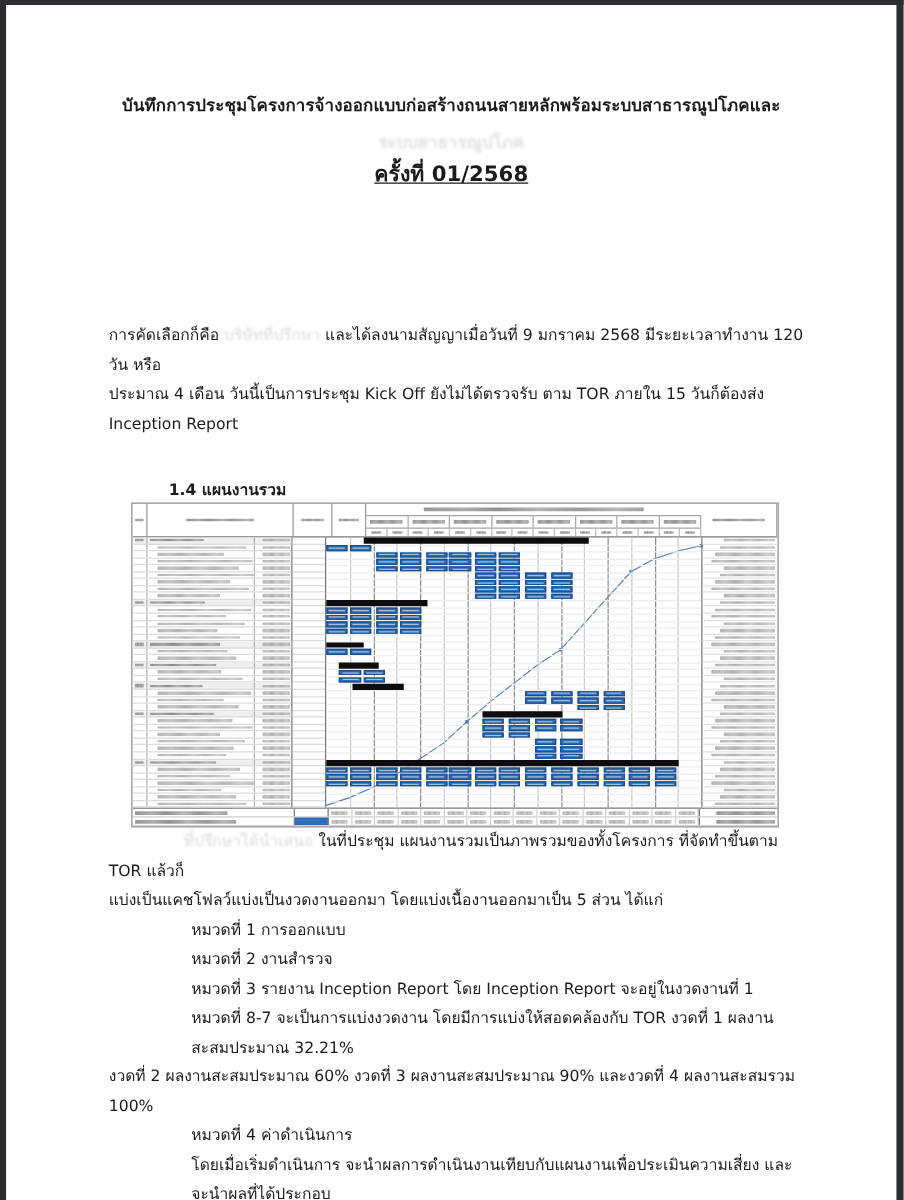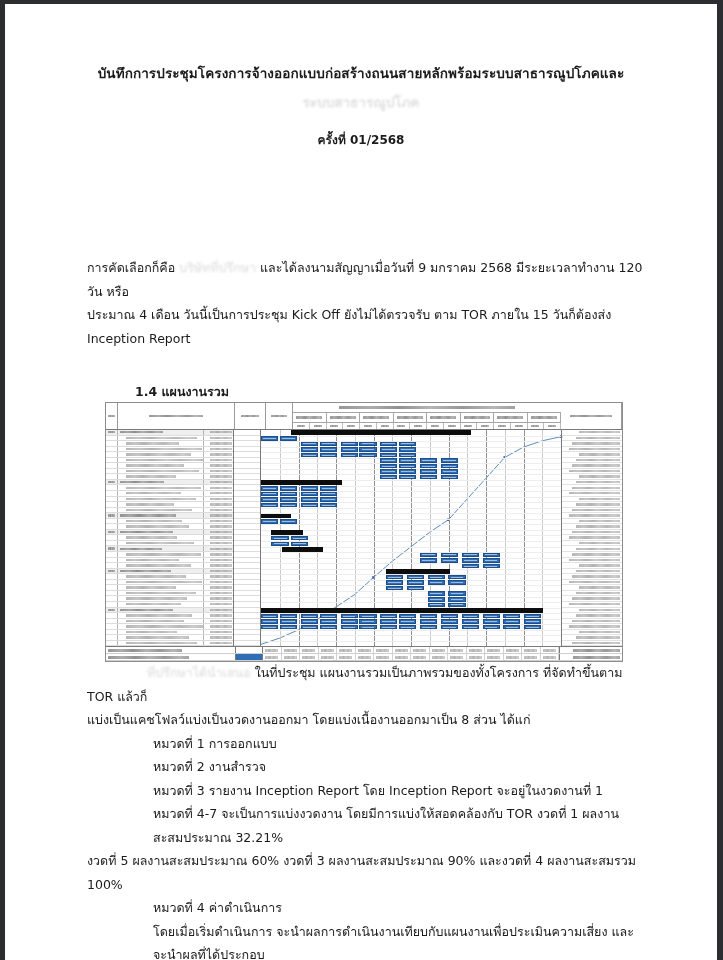--- a/index.html
+++ b/index.html
@@ -27,40 +27,40 @@
   .doc-title{
     text-align:center;font-weight:bold;font-size:13.5px;line-height:30px;
     margin:0;padding:0 40px;letter-spacing:.1px;
   }
   .doc-title-2{
     text-align:center;font-weight:bold;font-size:13.5px;line-height:28px;
     margin:0;padding:0 40px;color:#b9b9b9;
     filter:blur(1.1px);opacity:.45;
   }
   .meet-line{
-    text-align:center;font-weight:bold;font-size:12px;line-height:25px;margin:0;
+    text-align:center;font-weight:bold;font-size:17px;line-height:25px;margin:0;text-decoration:underline;
   }
   .agenda-head{
     font-weight:bold;font-size:12.5px;margin:0;line-height:22px;
   }
   .para{
     font-size:12.5px;line-height:23.5px;margin:0;text-align:left;
   }
   .indent1{padding-left:48px;}
   .indent2{padding-left:66px;}
   .redact{
     color:#c3c3c3;filter:blur(1.05px);opacity:.6;
   }
   .redact-sm{
     color:#cfcfcf;filter:blur(1.0px);opacity:.55;
   }
 
   
   .blk{position:absolute;left:0;right:0;}
-  #title-block{top:54px;}
+  #title-block{top:66px;}
   #session-block{top:124px;}
   #agenda1-head{top:228px;left:82px;right:40px;}
   #agenda1-body{top:252px;left:82px;right:72px;}
   #agenda2-head{top:353px;left:82px;right:40px;}
   #agenda2-sub{top:376px;left:82px;right:40px;}
   #after-chart{top:657px;left:82px;right:72px;}
 
   
   #gantt{
     position:absolute;left:100px;top:398px;width:516px;height:258px;
@@ -1126,25 +1126,25 @@
             </div>
           </div>
       </div>
     </div>
 
     <div class="blk" id="after-chart">
       <p class="para">
         <span class="redact" style="padding-left:60px;">ที่ปรึกษาได้นำเสนอ</span>
         <span>ในที่ประชุม แผนงานรวมเป็นภาพรวมของทั้งโครงการ ที่จัดทำขึ้นตาม TOR แล้วก็</span>
       </p>
-      <p class="para">แบ่งเป็นแคชโฟลว์แบ่งเป็นงวดงานออกมา โดยแบ่งเนื้องานออกมาเป็น 8 ส่วน ได้แก่</p>
+      <p class="para">แบ่งเป็นแคชโฟลว์แบ่งเป็นงวดงานออกมา โดยแบ่งเนื้องานออกมาเป็น 5 ส่วน ได้แก่</p>
       <p class="para indent2">หมวดที่ 1 การออกแบบ</p>
       <p class="para indent2">หมวดที่ 2 งานสำรวจ</p>
       <p class="para indent2">หมวดที่ 3 รายงาน Inception Report โดย Inception Report จะอยู่ในงวดงานที่ 1</p>
-      <p class="para indent2">หมวดที่ 4-7 จะเป็นการแบ่งงวดงาน โดยมีการแบ่งให้สอดคล้องกับ TOR งวดที่ 1 ผลงานสะสมประมาณ 32.21%</p>
-      <p class="para">งวดที่ 5 ผลงานสะสมประมาณ 60% งวดที่ 3 ผลงานสะสมประมาณ 90% และงวดที่ 4 ผลงานสะสมรวม 100%</p>
+      <p class="para indent2">หมวดที่ 8-7 จะเป็นการแบ่งงวดงาน โดยมีการแบ่งให้สอดคล้องกับ TOR งวดที่ 1 ผลงานสะสมประมาณ 32.21%</p>
+      <p class="para">งวดที่ 2 ผลงานสะสมประมาณ 60% งวดที่ 3 ผลงานสะสมประมาณ 90% และงวดที่ 4 ผลงานสะสมรวม 100%</p>
       <p class="para indent2">หมวดที่ 4 ค่าดำเนินการ</p>
       <p class="para indent2">โดยเมื่อเริ่มดำเนินการ จะนำผลการดำเนินงานเทียบกับแผนงานเพื่อประเมินความเสี่ยง และจะนำผลที่ได้ประกอบ</p>
 
     </div>
 
   </div>
 </div>
 
 </body></html>

